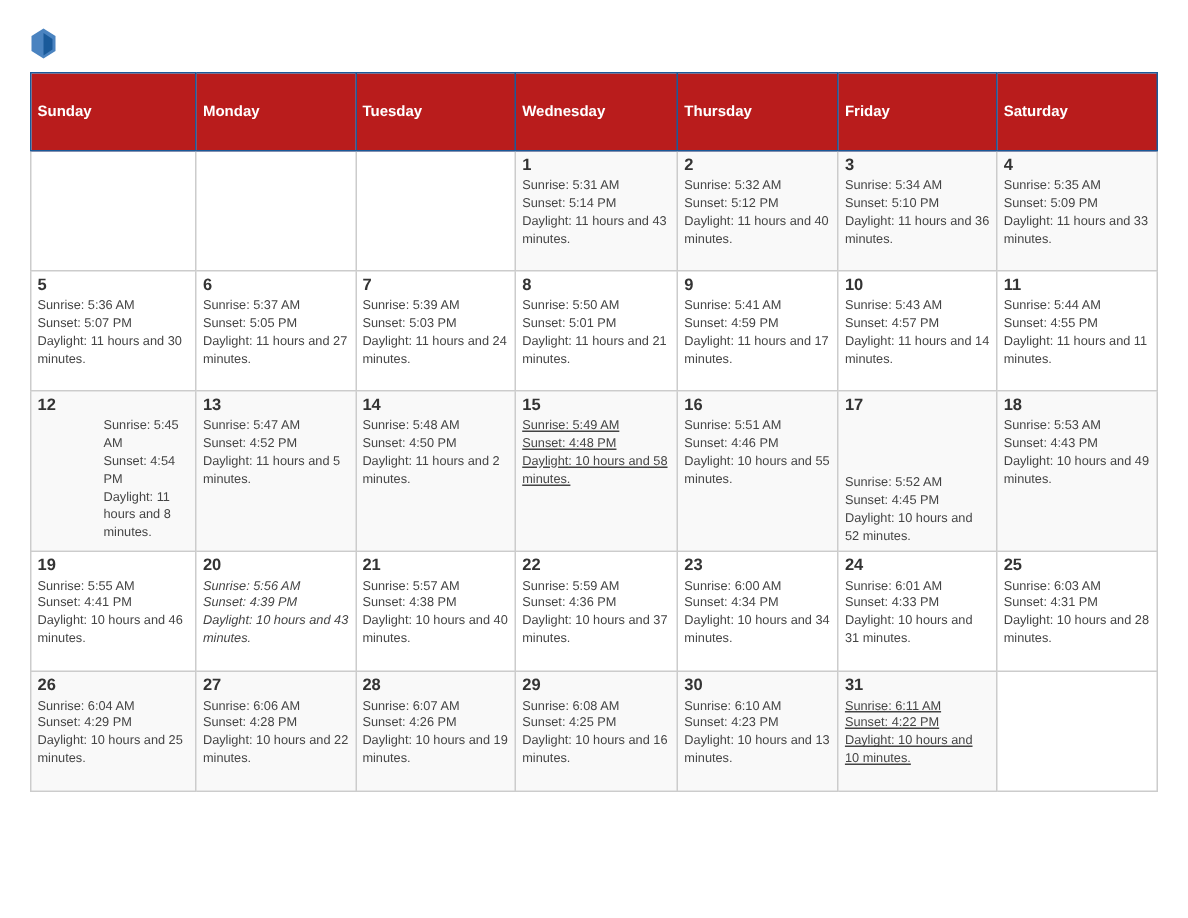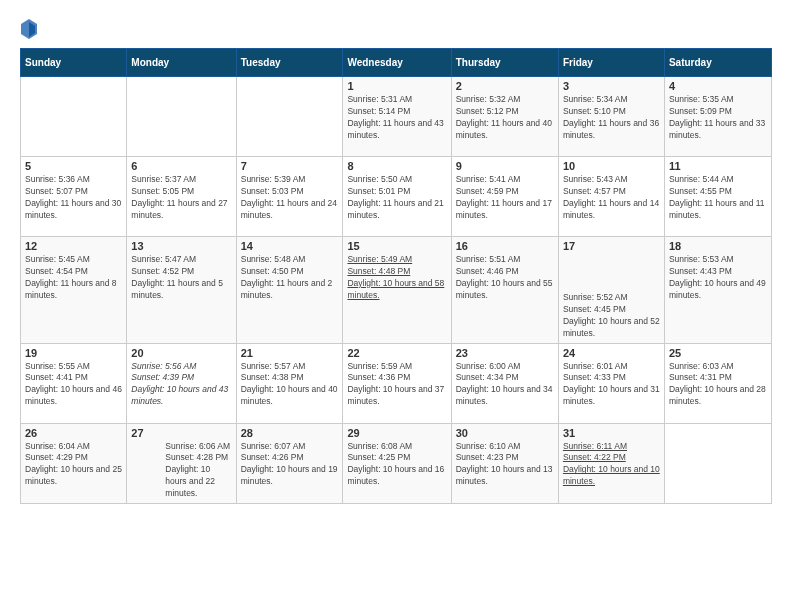--- a/index.html
+++ b/index.html
@@ -50,23 +50,23 @@
     .location-title {
       font-size: 14px;
       color: #555;
     }
     .calendar {
       width: 100%;
       border-collapse: collapse;
       font-size: 9px;
     }
     .calendar thead th {
-      background: #0c4a6e;
+      background: #b91c1c;
       color: #fff;
-      padding: 8px 4px;
+      padding: 20px 4px;
       text-align: left;
       font-size: 10px;
       border: 1px solid #1a5a9a;
     }
     .calendar tbody td {
       border: 1px solid #ccc;
       vertical-align: top;
       padding: 3px 4px;
       width: 113px;
       height: 80px;
@@ -192,21 +192,21 @@
           <td>
             <span class="day-num">11</span>
             <div class="day-info" style="white-space: pre-line;">Sunrise: 5:44 AM
 Sunset: 4:55 PM
 Daylight: 11 hours and 11 minutes.</div>
           </td>
         </tr>
         <tr>
           <td>
             <span class="day-num">12</span>
-            <div class="day-info" style="white-space: pre-line;">Sunrise: 5:45 AM
+            <div class="day-info" style="white-space: pre-line; margin-left: 44px;">Sunrise: 5:45 AM
 Sunset: 4:54 PM
 Daylight: 11 hours and 8 minutes.</div>
           </td>
           <td>
             <span class="day-num">13</span>
             <div class="day-info" style="white-space: pre-line;">Sunrise: 5:47 AM
 Sunset: 4:52 PM
 Daylight: 11 hours and 5 minutes.</div>
           </td>
           <td>
@@ -286,21 +286,21 @@
         </tr>
         <tr>
           <td>
             <span class="day-num">26</span>
             <div class="day-info" style="white-space: pre-line;">Sunrise: 6:04 AM
 Sunset: 4:29 PM
 Daylight: 10 hours and 25 minutes.</div>
           </td>
           <td>
             <span class="day-num">27</span>
-            <div class="day-info" style="white-space: pre-line; margin-left: 34px;">Sunrise: 6:06 AM
+            <div class="day-info" style="white-space: pre-line;">Sunrise: 6:06 AM
 Sunset: 4:28 PM
 Daylight: 10 hours and 22 minutes.</div>
           </td>
           <td>
             <span class="day-num">28</span>
             <div class="day-info" style="white-space: pre-line;">Sunrise: 6:07 AM
 Sunset: 4:26 PM
 Daylight: 10 hours and 19 minutes.</div>
           </td>
           <td>

